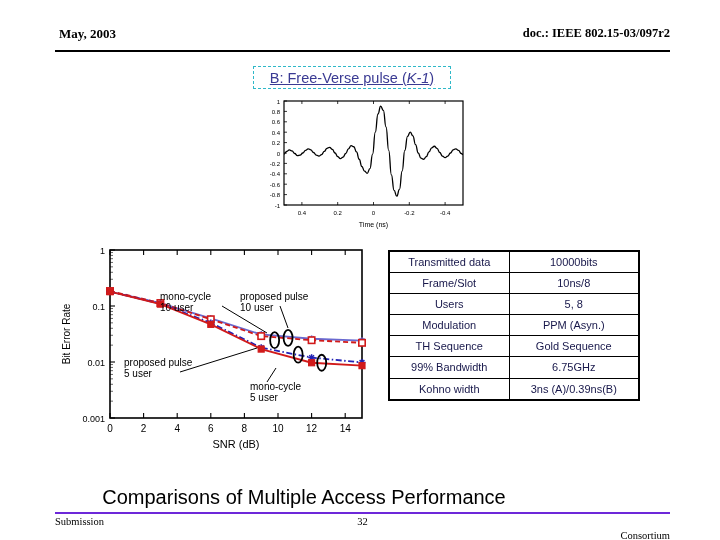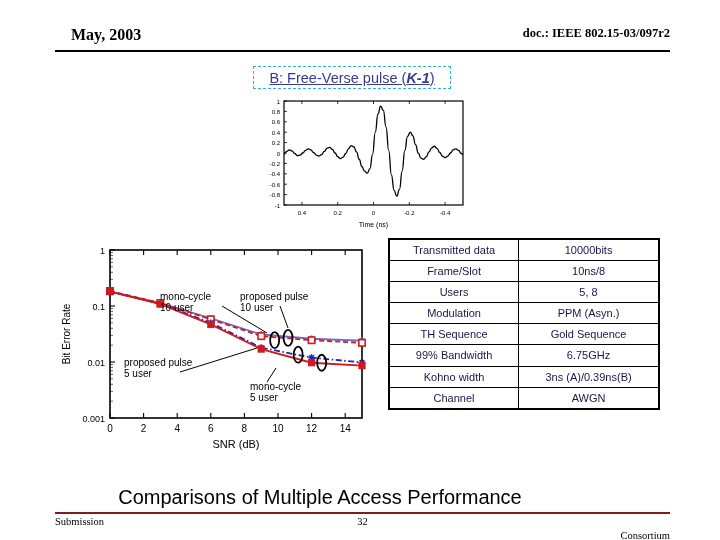--- a/index.html
+++ b/index.html
@@ -19,25 +19,25 @@
   #header {
     position: absolute;
     left: 55px;
     top: 26px;
     width: 615px;
     height: 24px;
     border-bottom: 2px solid #000;
   }
   #header .hdr-left {
     position: absolute;
-    left: 16px;
+    left: 4px;
     top: 0;
     font-family: "Liberation Serif", serif;
     font-weight: bold;
-    font-size: 16px;
+    font-size: 13px;
     color: #000;
     letter-spacing: 0px;
   }
   #header .hdr-right {
     position: absolute;
     right: 0;
     top: 0;
     font-family: "Liberation Serif", serif;
     font-weight: bold;
     font-size: 12.5px;
@@ -58,21 +58,21 @@
     align-items: center;
     justify-content: center;
   }
   #slide-title-text {
     font-size: 14.5px;
     color: #3a3a93;
     text-decoration: underline;
     white-space: nowrap;
     font-family: "Liberation Sans", sans-serif;
   }
-  #slide-title-text .ital { font-style: italic; font-weight: bold; }
+  #slide-title-text .ital { font-style: italic; }
 
   
   #pulse-figure {
     position: absolute;
     left: 250px;
     top: 95px;
     width: 222px;
     height: 138px;
   }
   #pulse-figure svg { display:block; }
@@ -84,22 +84,22 @@
     top: 240px;
     width: 332px;
     height: 218px;
   }
   #ber-figure svg { display:block; }
 
   
   #params-table {
     position: absolute;
     left: 388px;
-    top: 238px;
-    width: 272px;
+    top: 250px;
+    width: 252px;
     border-collapse: collapse;
     border: 2.5px solid #000;
     background: #fff;
   }
   #params-table td {
     border: 1px solid #000;
     font-size: 11px;
     color: #17174a;
     text-align: center;
     padding: 4px 2px;
@@ -112,31 +112,30 @@
   
   #caption {
     position: absolute;
     left: 0;
     top: 486px;
     width: 608px;
     text-align: center;
     font-size: 20px;
     color: #000;
     font-family: "Liberation Sans", sans-serif;
-    padding-left: 16px;
   }
 
   
   #footer {
     position: absolute;
     left: 55px;
     top: 512px;
     width: 615px;
     height: 26px;
-    border-top: 2px solid #7f1d1d;
+    border-top: 2px solid #6d28d9;
   }
   #footer .ft {
     position: absolute;
     font-family: "Liberation Serif", serif;
     font-size: 10.5px;
     color: #000;
     top: 2px;
   }
   #footer .ft-left { left: 0; }
   #footer .ft-center { left: 50%; transform: translateX(-50%); text-align: right; }
@@ -405,24 +404,20 @@
         <td class="param-value">Gold Sequence</td>
       </tr>
       <tr>
         <td class="param-name">99% Bandwidth</td>
         <td class="param-value">6.75GHz</td>
       </tr>
       <tr>
         <td class="param-name">Kohno width</td>
         <td class="param-value">3ns (A)/0.39ns(B)</td>
       </tr>
-      <tr>
-        <td class="param-name">Channel</td>
-        <td class="param-value">AWGN</td>
-      </tr>
     </tbody>
 </table>
 
 <div id="caption">Comparisons of Multiple Access Performance</div>
 
 <div id="footer">
   <span class="ft ft-left">Submission</span>
   <span class="ft ft-center">32</span>
   <span class="ft ft-right">
     <br>

